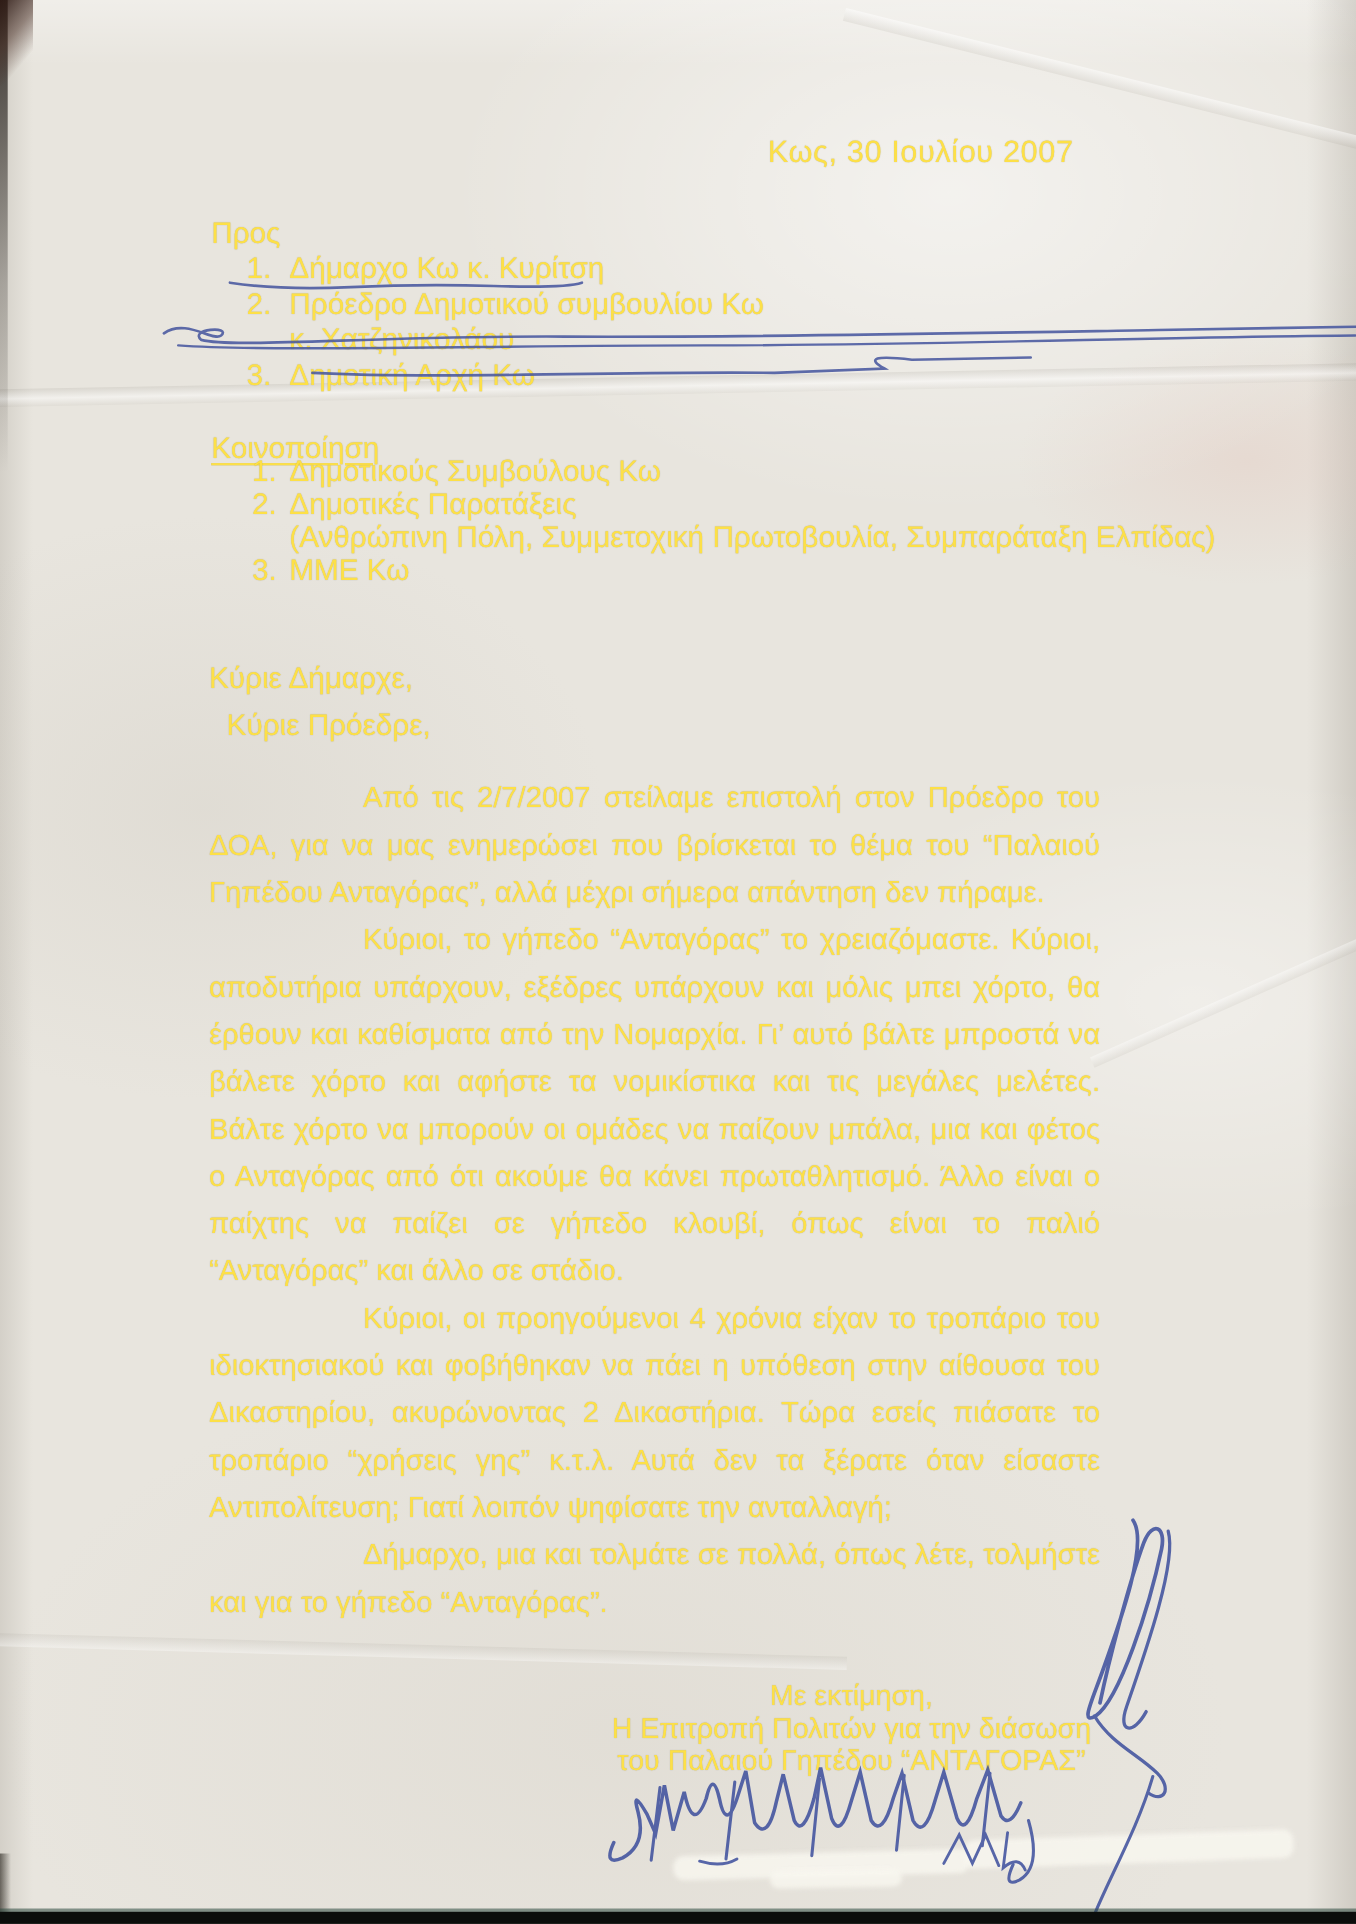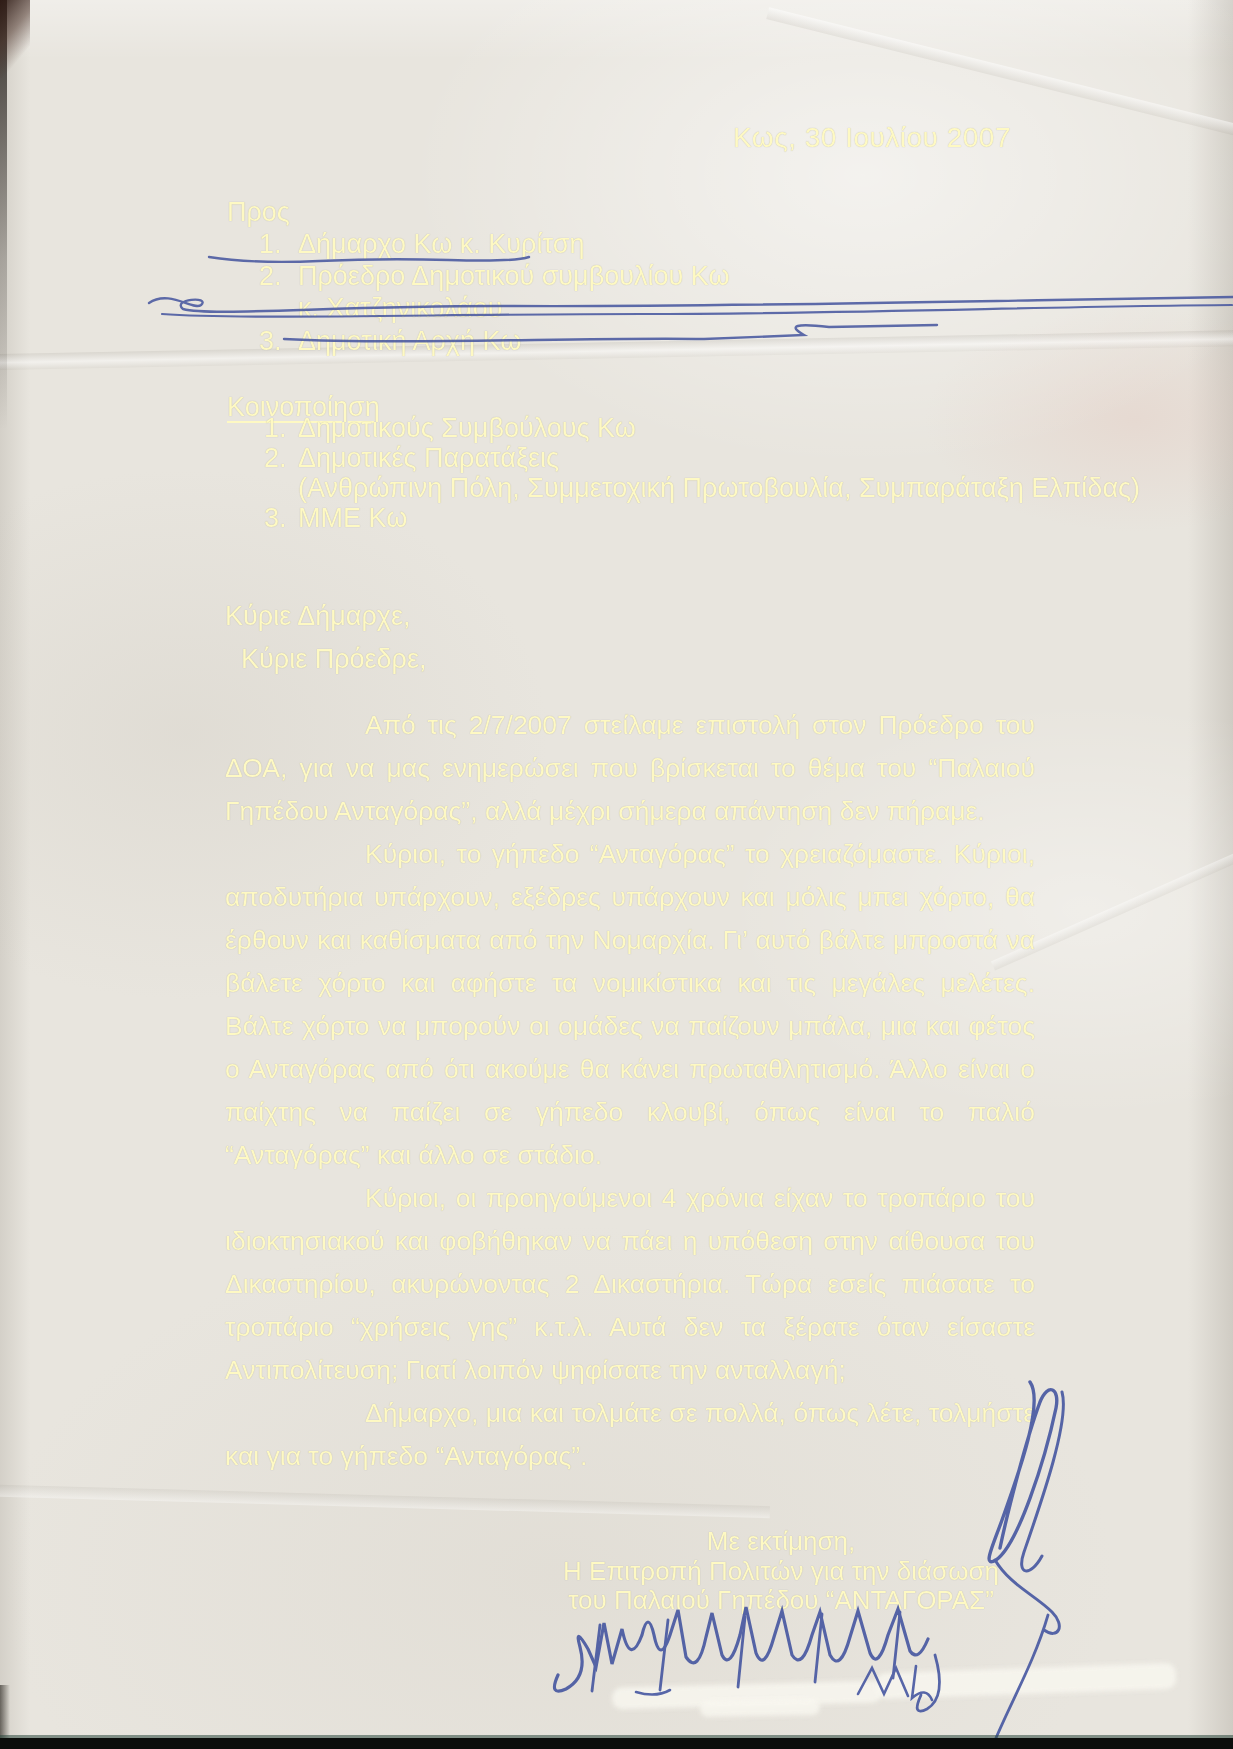--- a/index.html
+++ b/index.html
@@ -47,35 +47,35 @@
     background:linear-gradient(130deg, rgba(46,26,20,0.9) 0%, rgba(74,48,38,0.55) 40%, rgba(74,48,38,0) 72%);
   }
   .corner-bl{
     position:absolute;left:0;bottom:8px;width:10px;height:56px;
     background:linear-gradient(to right, rgba(30,26,20,0.6), rgba(30,26,20,0));
   }
   .scan-strip-bottom{
     position:absolute;left:0;bottom:0;width:100%;height:11px;background:#0b0d0b;
     box-shadow:0 -3px 0 rgba(44,72,62,0.55);
   }
-  .typed{color:#fef9c3;text-shadow:0 0 1px rgba(70,70,62,0.35);padding-left:35px;}
+  .typed{color:#fde047;text-shadow:0 0 1px rgba(70,70,62,0.35);}
   .abs{position:absolute;}
   .date-line{top:122px;left:0;width:976px;text-align:right;font-size:28px;letter-spacing:0.5px;}
   .head{font-size:27px;}
   .num{position:absolute;width:36px;}
   .itemtext{position:absolute;}
   .underline-typed{text-decoration:underline;text-underline-offset:5px;text-decoration-thickness:2px;}
   .saluts{left:190px;font-size:27px;}
   .bodytext{
     left:190px;top:704px;width:810px;
     font-size:26.5px;line-height:43px;text-align:justify;
   }
   .bodytext p{margin:0;text-indent:140px;}
   .closing{
-    left:520px;top:1527px;width:452px;text-align:center;
+    left:548px;top:1527px;width:452px;text-align:center;
     font-size:26px;line-height:29.5px;
   }
   .inklayer{position:absolute;inset:0;pointer-events:none;}
   .whiteout{
     position:absolute;background:rgba(249,247,240,0.8);
     filter:blur(2px);border-radius:10px;
   }
   .w1{left:612px;top:1684px;width:270px;height:22px;transform:rotate(-1.5deg);}
   .w2{left:876px;top:1668px;width:300px;height:26px;transform:rotate(-2deg);}
   .w3{left:700px;top:1700px;width:120px;height:16px;transform:rotate(-1deg);}

